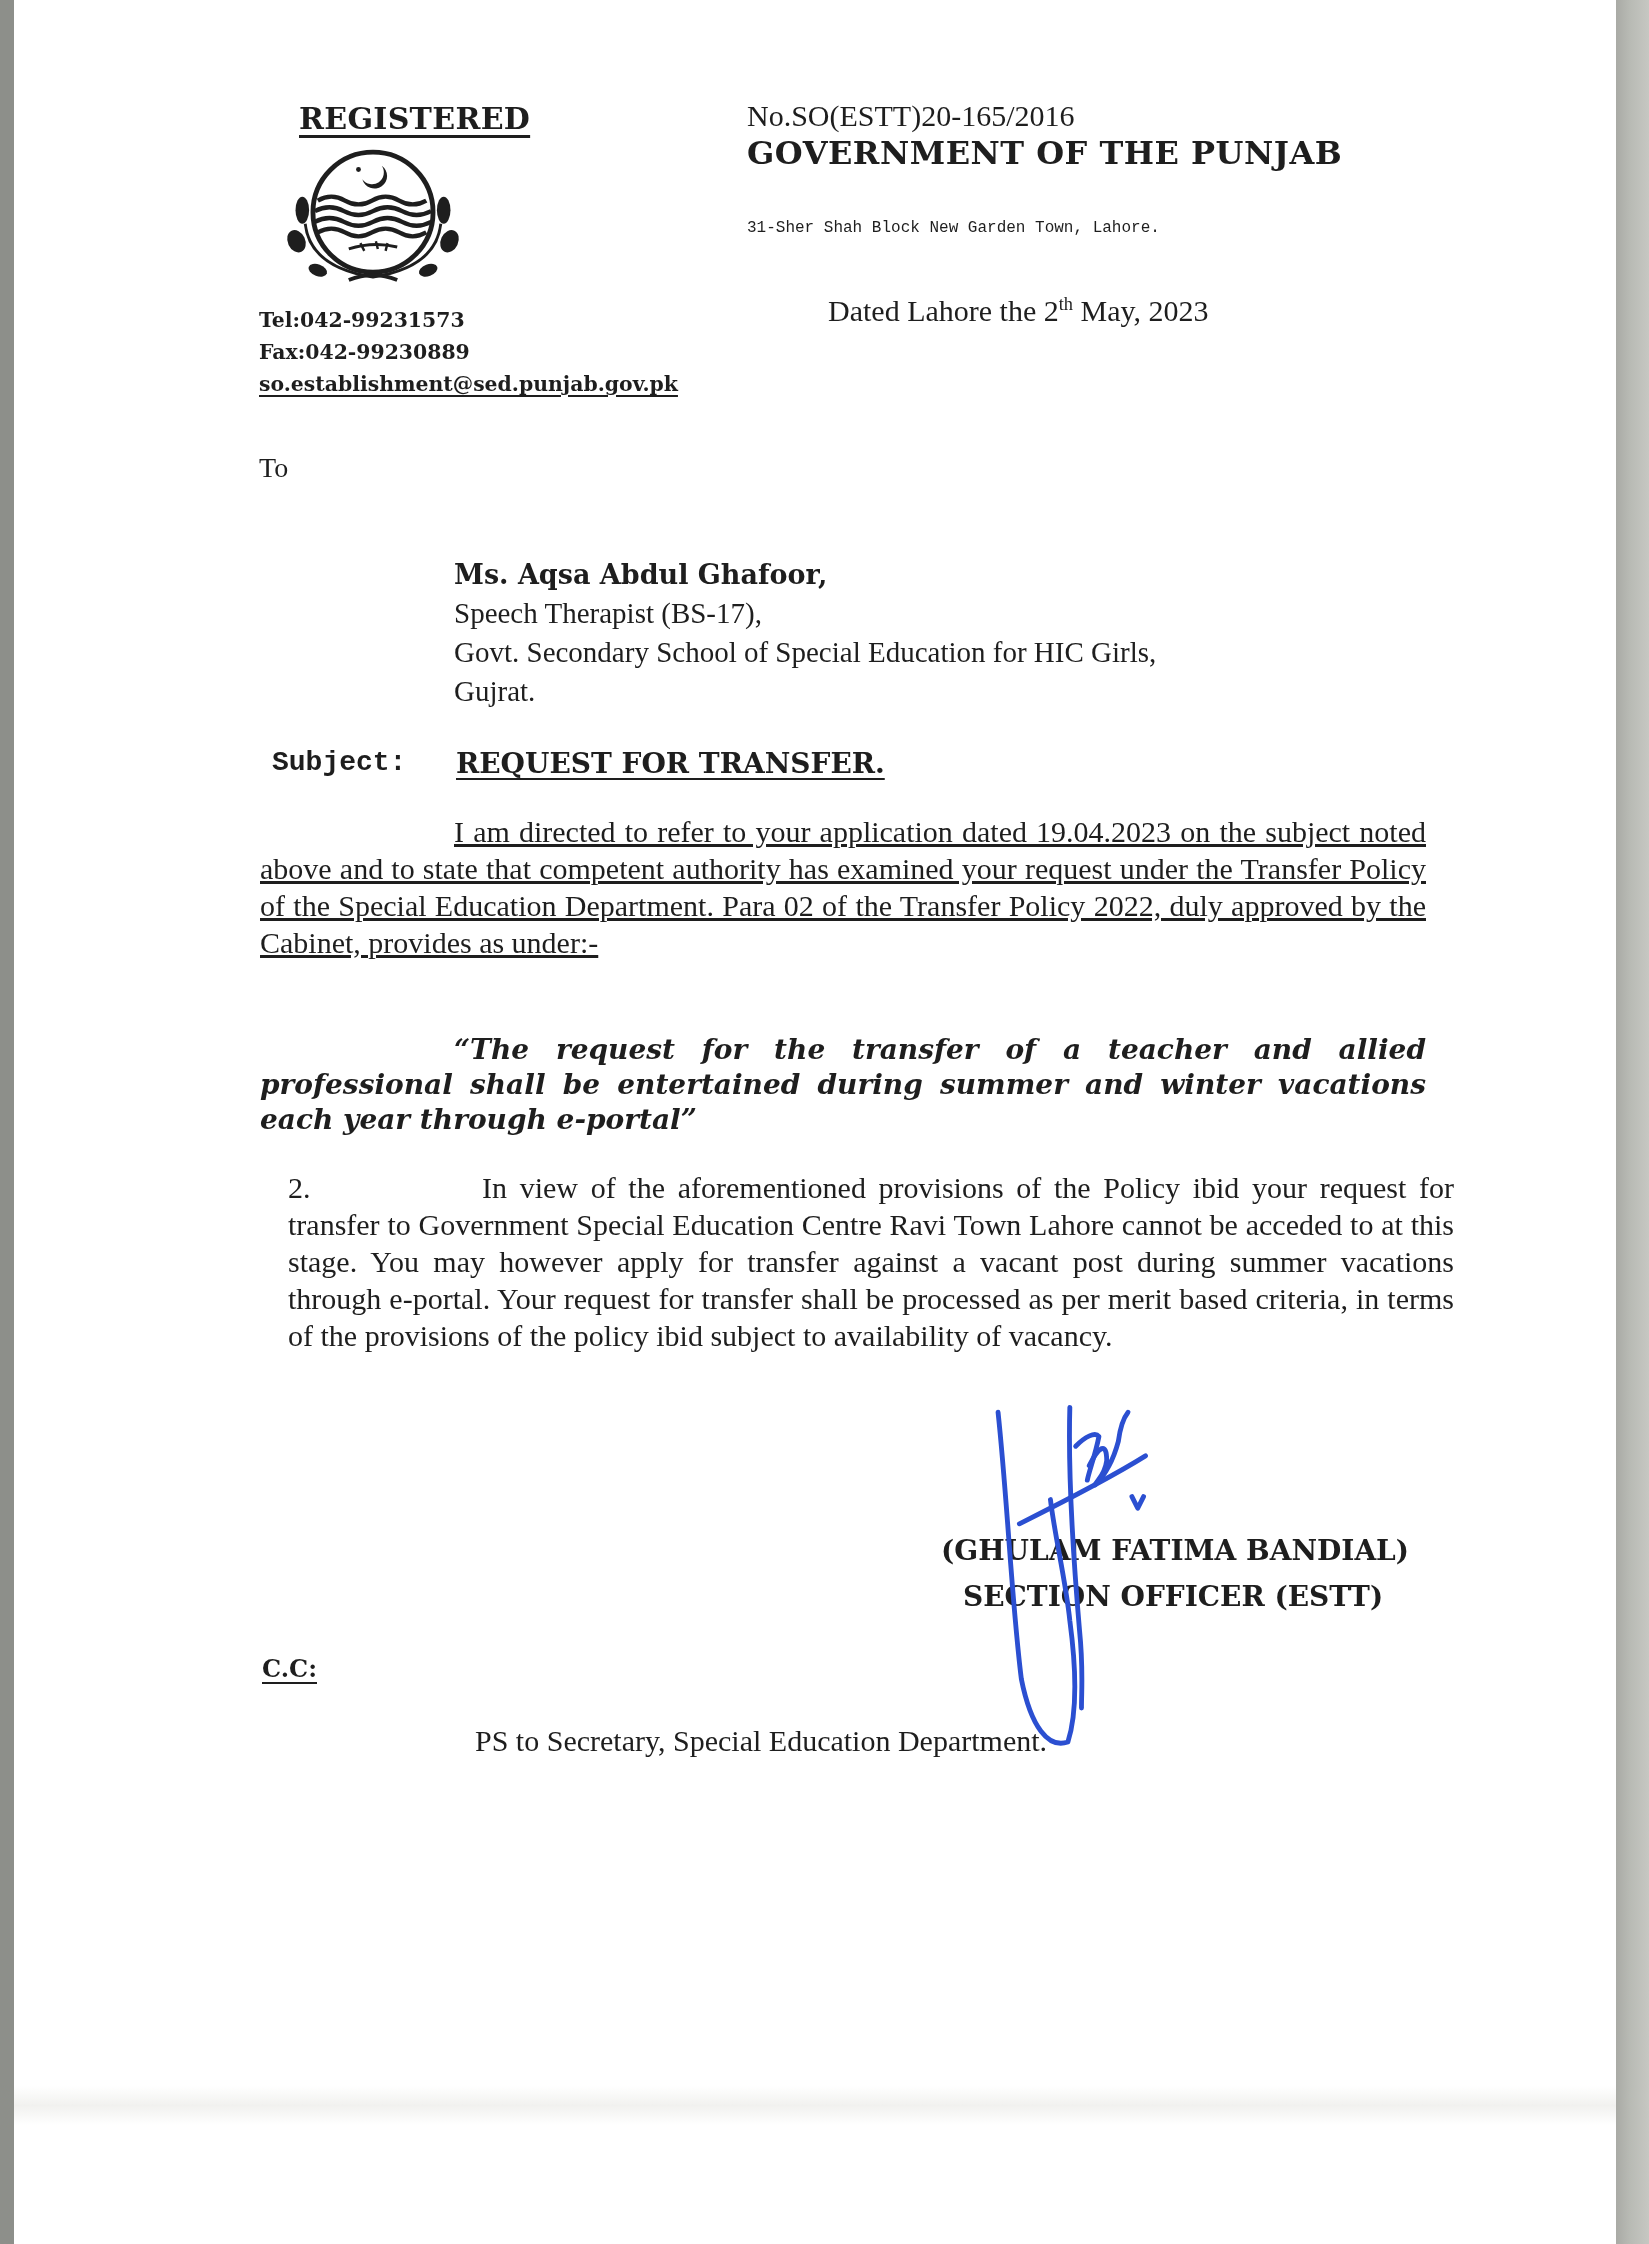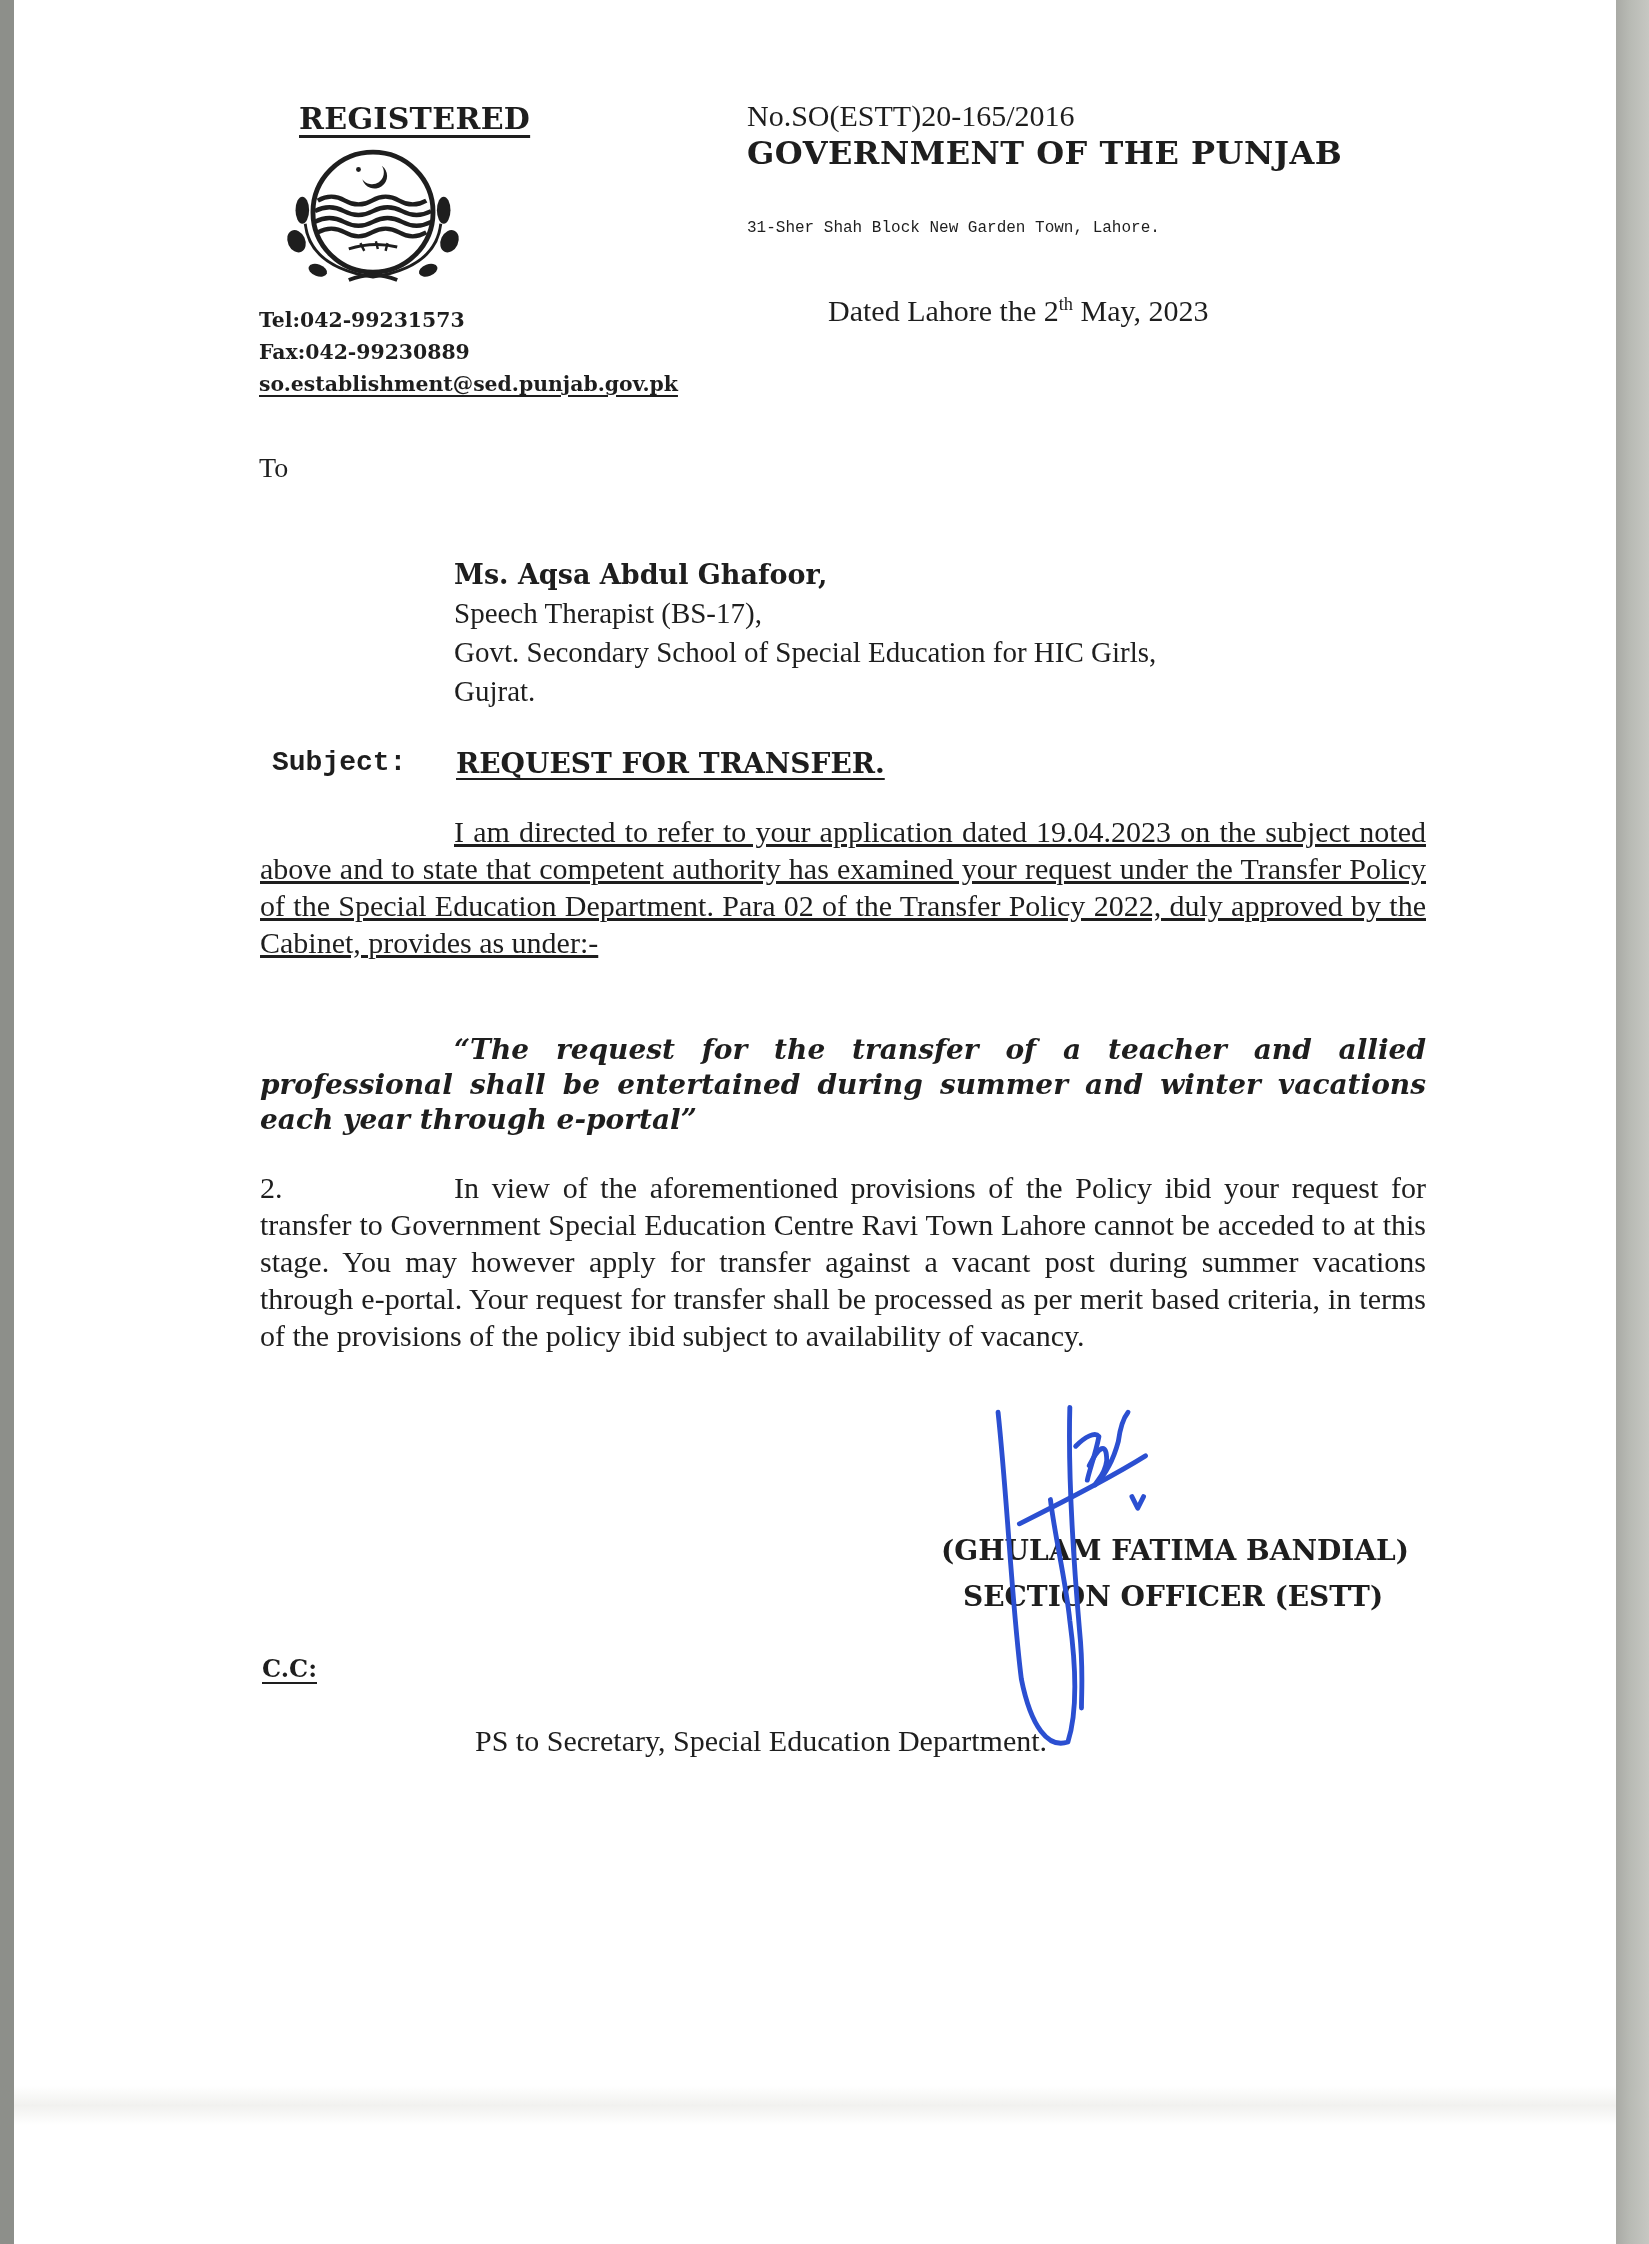--- a/index.html
+++ b/index.html
@@ -44,21 +44,21 @@
   .subject-text { left: 456px; top: 747px; font-size: 28px; font-weight: bold; font-family: "DejaVu Serif", serif;
     text-decoration: underline; text-underline-offset: 4.9px; }
 
   .para { position: absolute; left: 260px; width: 1166px; font-size: 30px; line-height: 37px;
     text-align: justify; font-family: "Liberation Serif", serif; }
   .para .indent { display: inline-block; width: 194px; }
   .para1 { top: 813px; text-decoration: underline; }
   .quote { position: absolute; left: 260px; width: 1166px; top: 1032px; font-size: 28px; line-height: 35px;
     text-align: justify; font-weight: bold; font-style: italic; font-family: "DejaVu Serif", serif; }
   .quote .indent { display: inline-block; width: 194px; }
-  .para2 { top: 1169px; }
+  .para2 { top: 1169px; margin-left: 28px; }
   .para2 .num { display: inline-block; width: 194px; }
 
   .sig-name { left: 941px; top: 1534px; font-size: 28px; font-weight: bold; font-family: "DejaVu Serif", serif; }
   .sig-title { left: 963px; top: 1580px; font-size: 28px; font-weight: bold; font-family: "DejaVu Serif", serif; }
 
   .signature { left: 961px; top: 1388px; width: 272px; height: 388px; }
 
   .cc-label { left: 262px; top: 1654px; font-size: 24px; font-weight: bold; text-decoration: underline;
     text-underline-offset: 4.9px; font-family: "DejaVu Serif", serif; }
   .cc-item { left: 475px; top: 1724px; font-size: 30px; font-family: "Liberation Serif", serif; }

